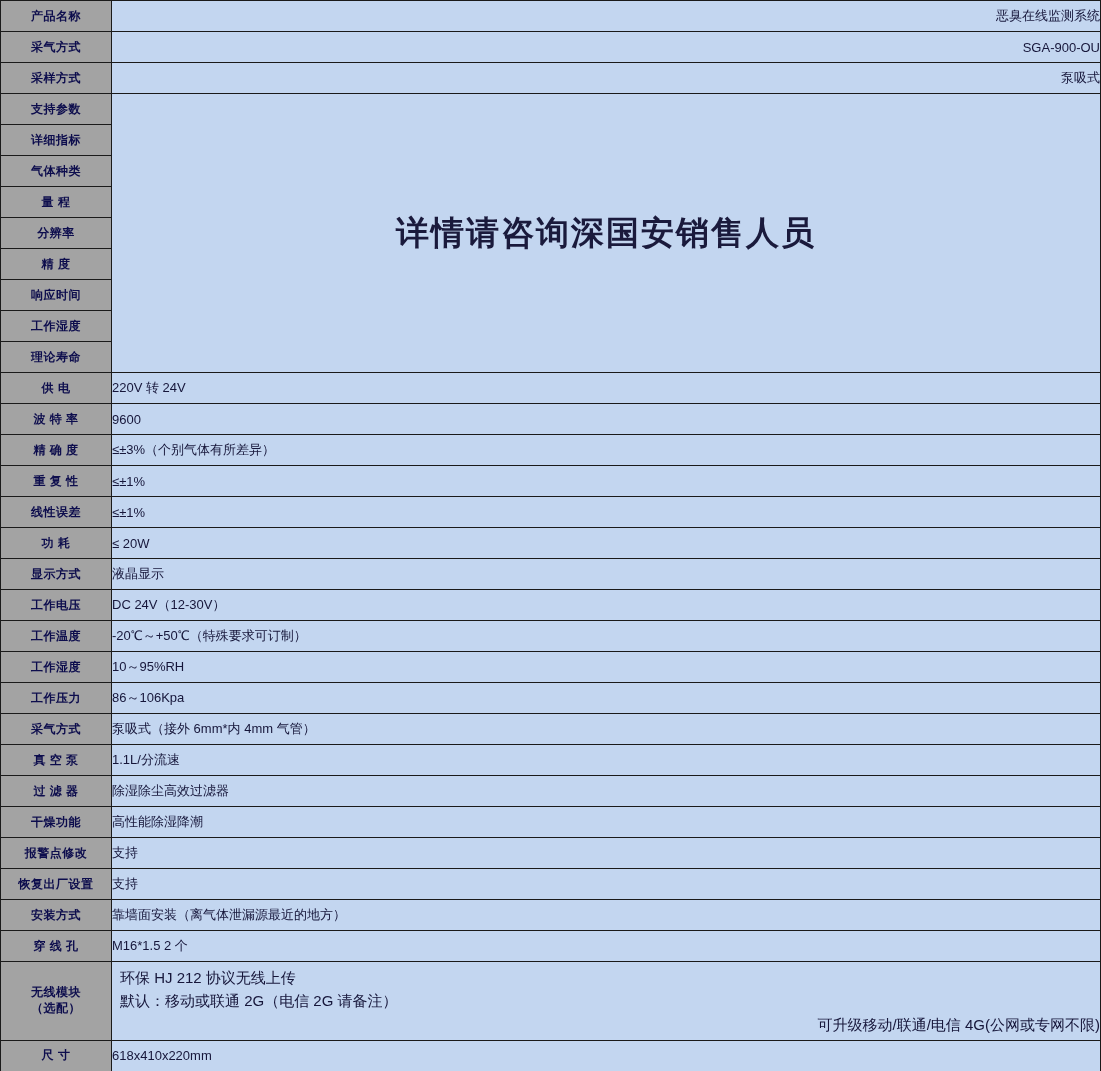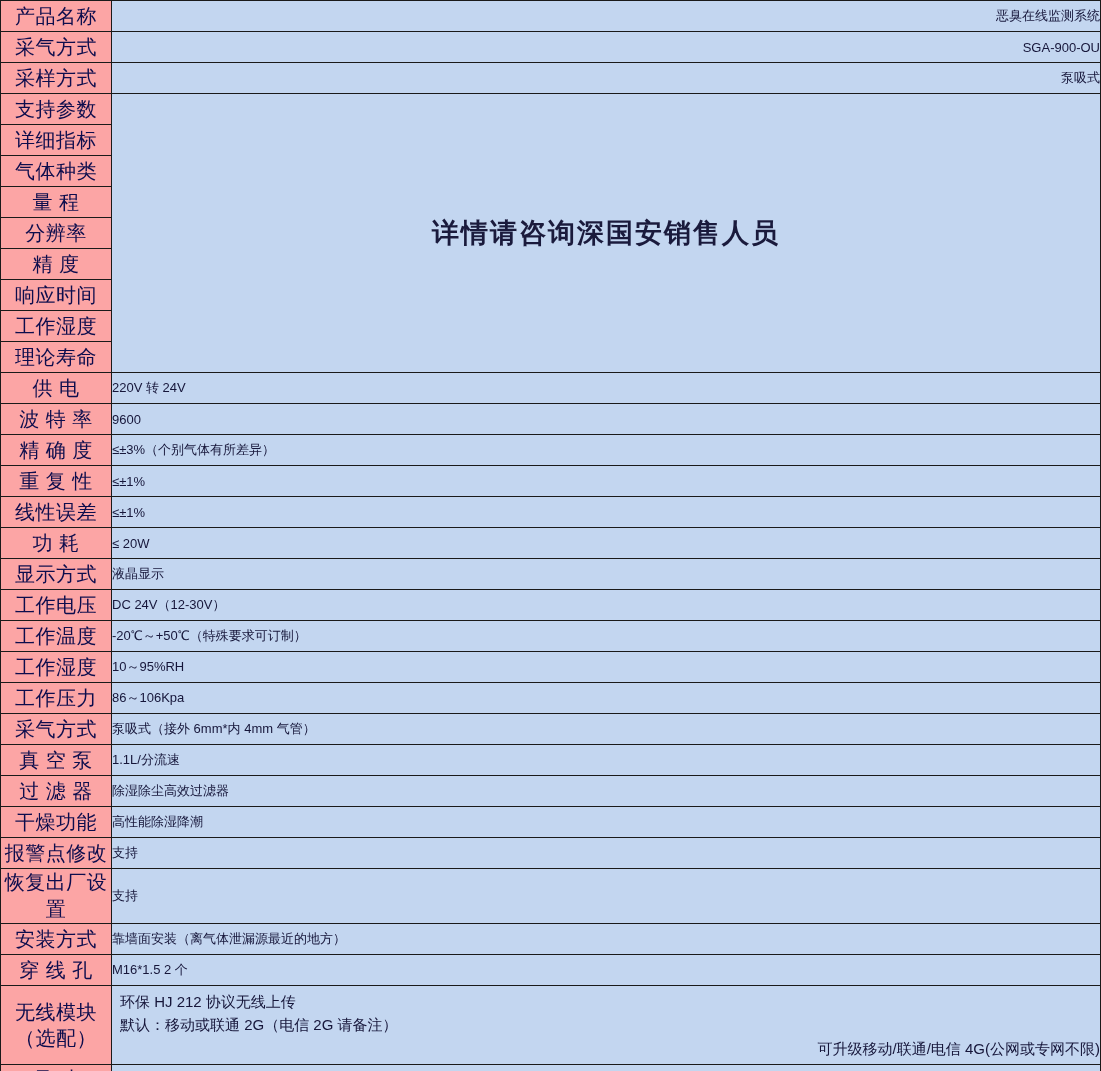--- a/index.html
+++ b/index.html
@@ -15,24 +15,24 @@
     border-collapse: collapse;
     table-layout: fixed;
   }
   #spec-table td {
     border: 1px solid #1a1a1a;
     padding: 0;
     vertical-align: middle;
   }
   td.label {
     width: 110px;
-    background: #fca5a5;
+    background: #a3a3a3;
     color: #0d0d4d;
-    font-weight: normal;
-    font-size: 20px;
+    font-weight: bold;
+    font-size: 12px;
     text-align: center;
     height: 30px;
     letter-spacing: 0.5px;
   }
   td.value {
     background: #c3d6f0;
     color: #16163a;
     font-size: 13px;
     padding-left: 8px;
     height: 30px;
@@ -41,21 +41,21 @@
   td.value.center {
     text-align: right;
     padding-left: 0;
   }
   td.merged-note {
     background: #c3d6f0;
     text-align: center;
     vertical-align: middle;
   }
   .note-text {
-    font-size: 27px;
+    font-size: 33px;
     font-weight: bold;
     color: #1a1a3c;
     letter-spacing: 2px;
   }
   .multiline {
     line-height: 1.55;
     padding: 4px 0 4px 8px;
     font-size: 15px;
     color: #16163a;
   }

